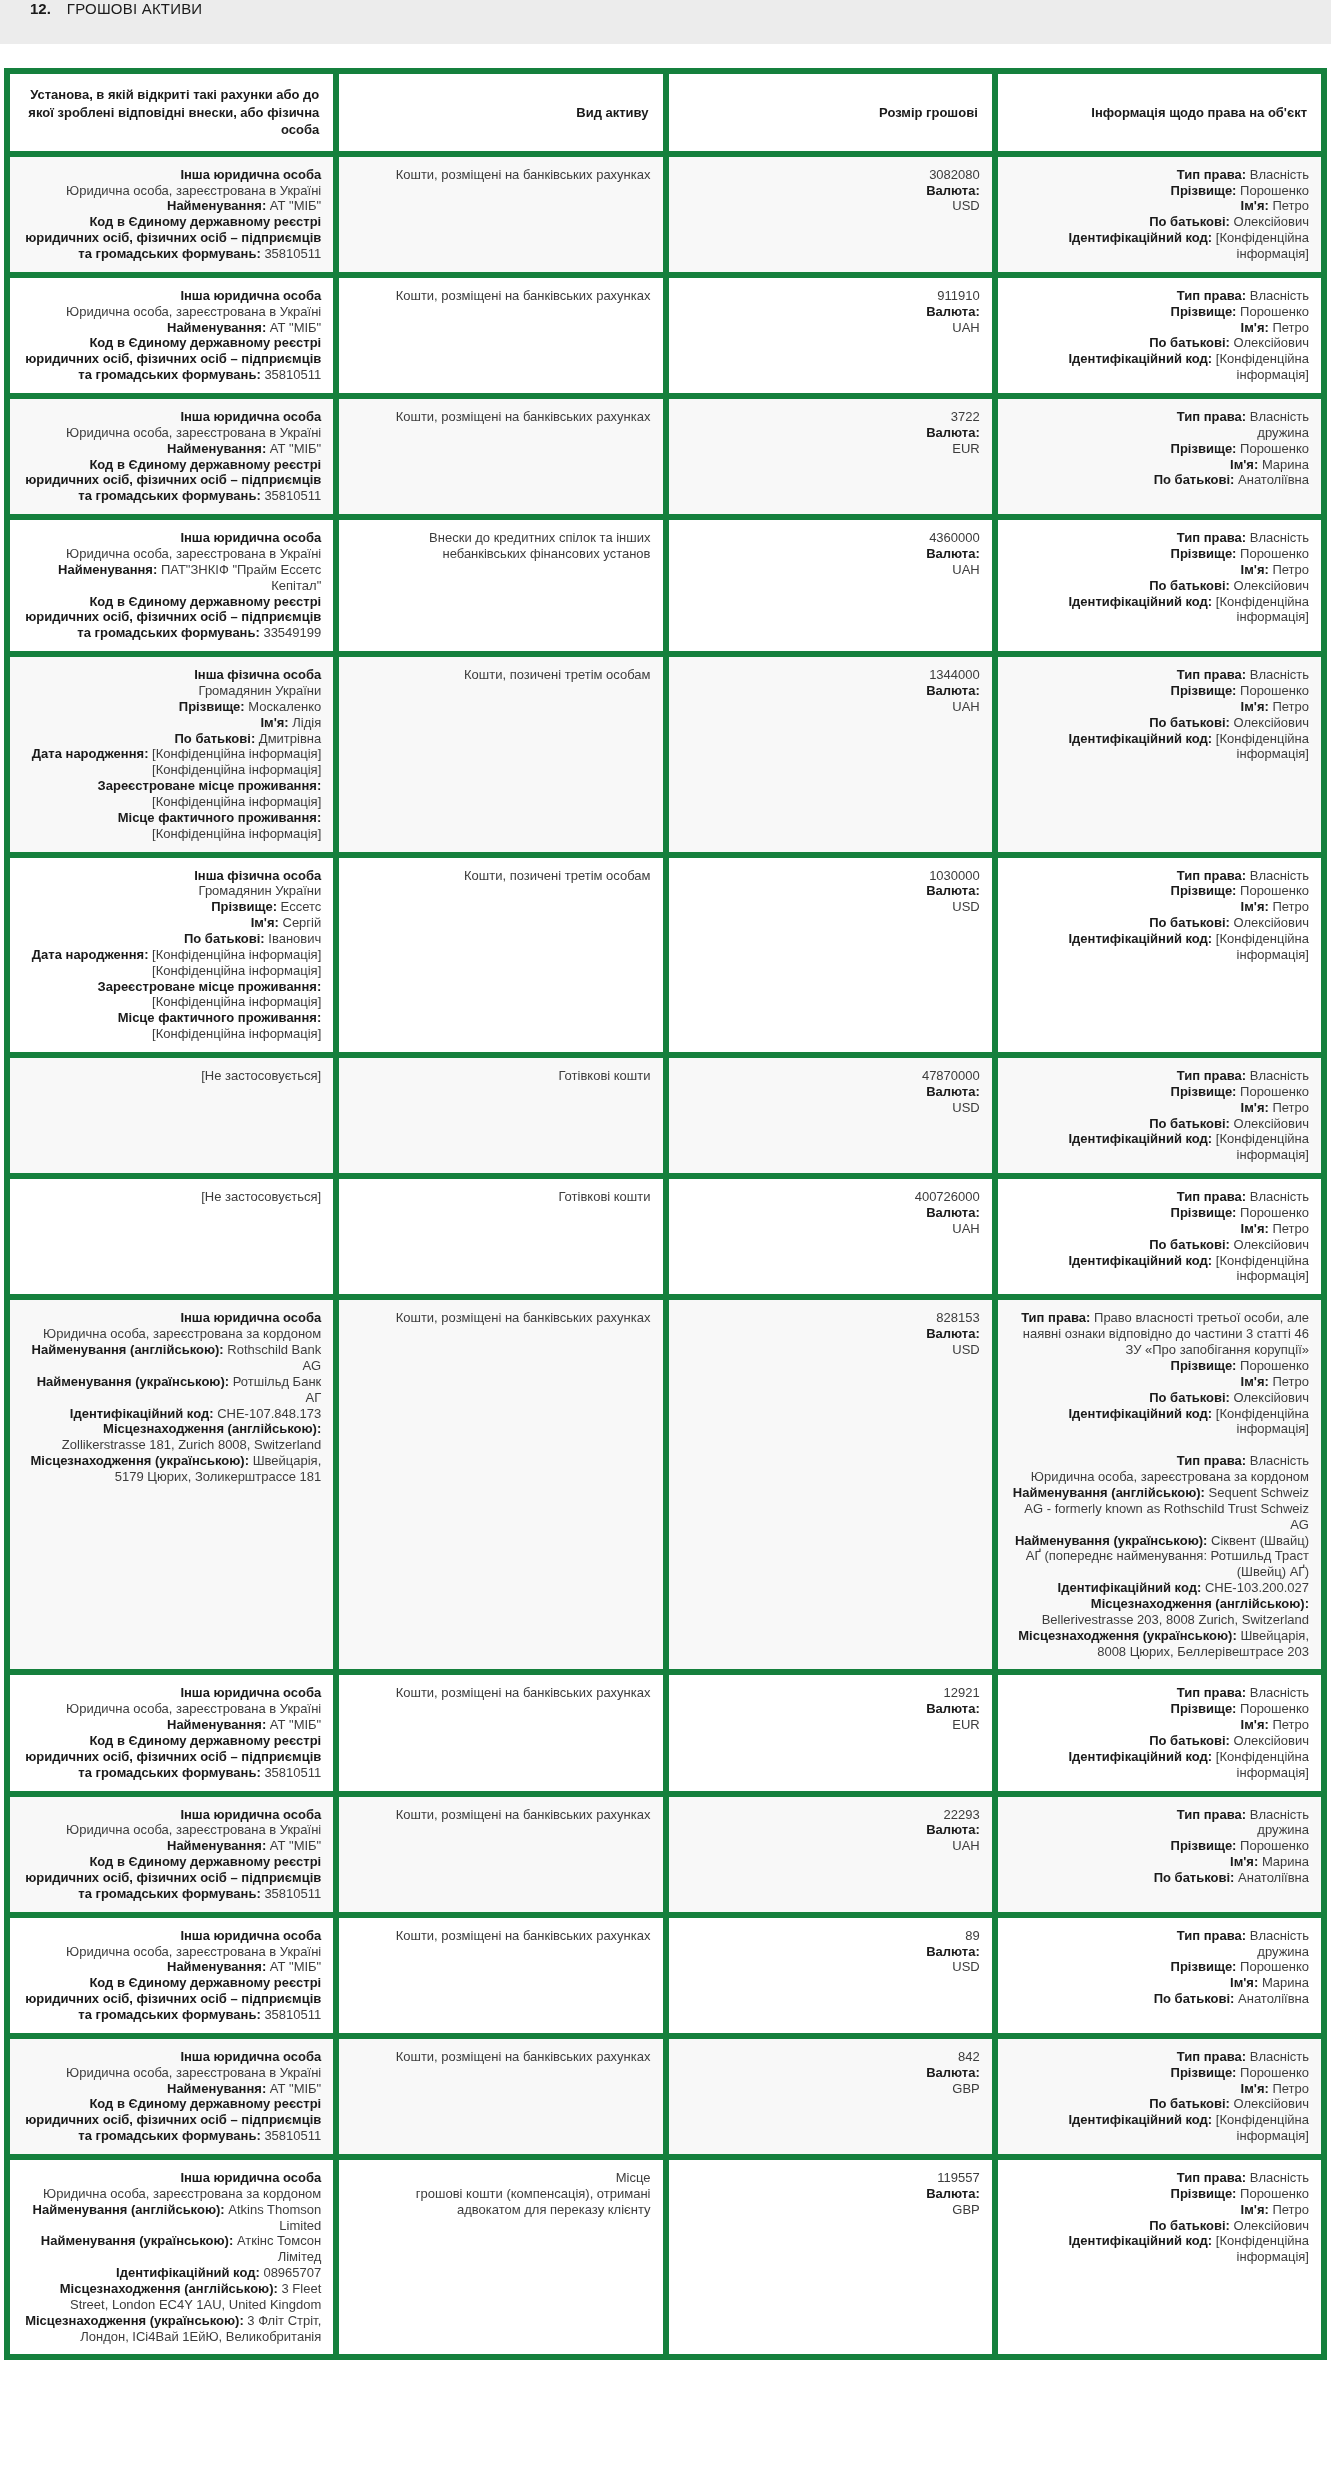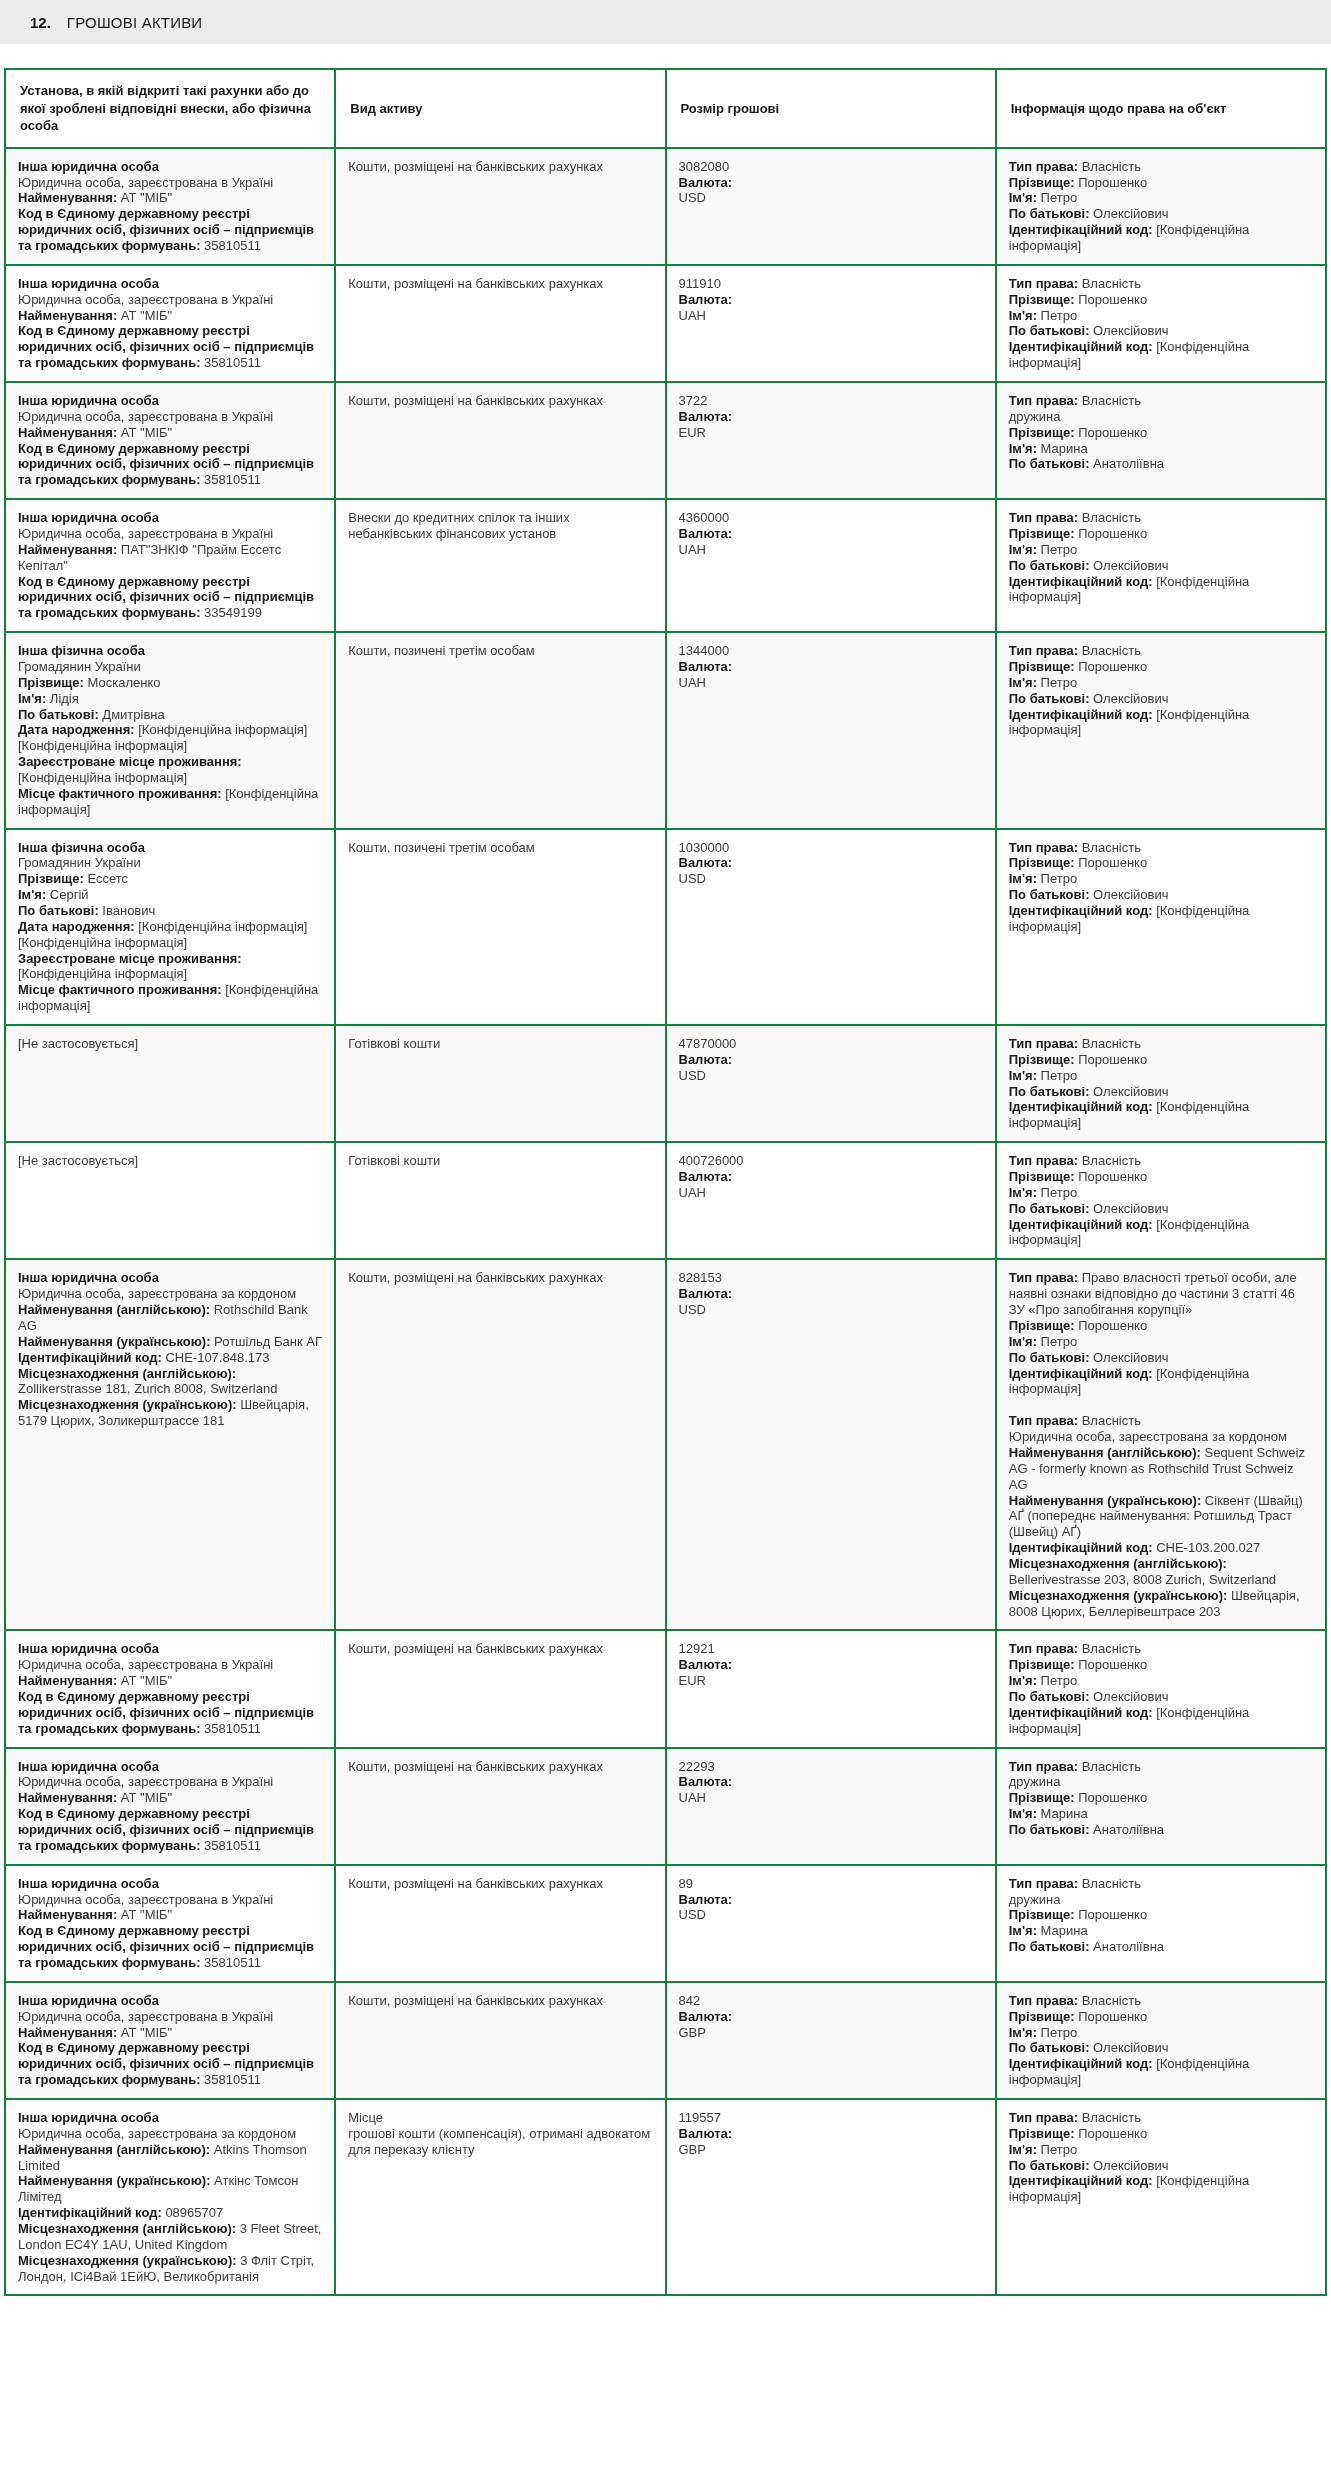--- a/index.html
+++ b/index.html
@@ -7,21 +7,21 @@
   body {
     width: 1331px;
     font-family: "Liberation Sans", "DejaVu Sans", sans-serif;
     color: #3c3c3c;
     -webkit-font-smoothing: antialiased;
   }
   .section-title-band {
     background: #ececec;
     height: 44px;
     display: flex;
-    align-items: center;
+    align-items: flex-start;
     padding-left: 30px;
     margin-bottom: 24px;
   }
   .section-title-band .num {
     font-weight: bold;
     color: #1a1a1a;
     font-size: 15px;
     margin-right: 16px;
   }
   .section-title-band .ttl {
@@ -32,23 +32,23 @@
   }
   table.assets {
     border-collapse: collapse;
     table-layout: fixed;
     width: 1323px;
     margin: 0 4px;
     font-size: 13px;
     line-height: 1.22;
   }
   table.assets th, table.assets td {
-    border: 2px solid #15803d;
+    border: 6px solid #15803d;
     width: 25%;
-    text-align: left;
+    text-align: right;
     vertical-align: top;
     padding: 10px 12px;
     word-wrap: break-word;
   }
   table.assets th {
     vertical-align: middle;
     font-weight: bold;
     color: #1a1a1a;
     background: #ffffff;
     padding: 12px 14px;

